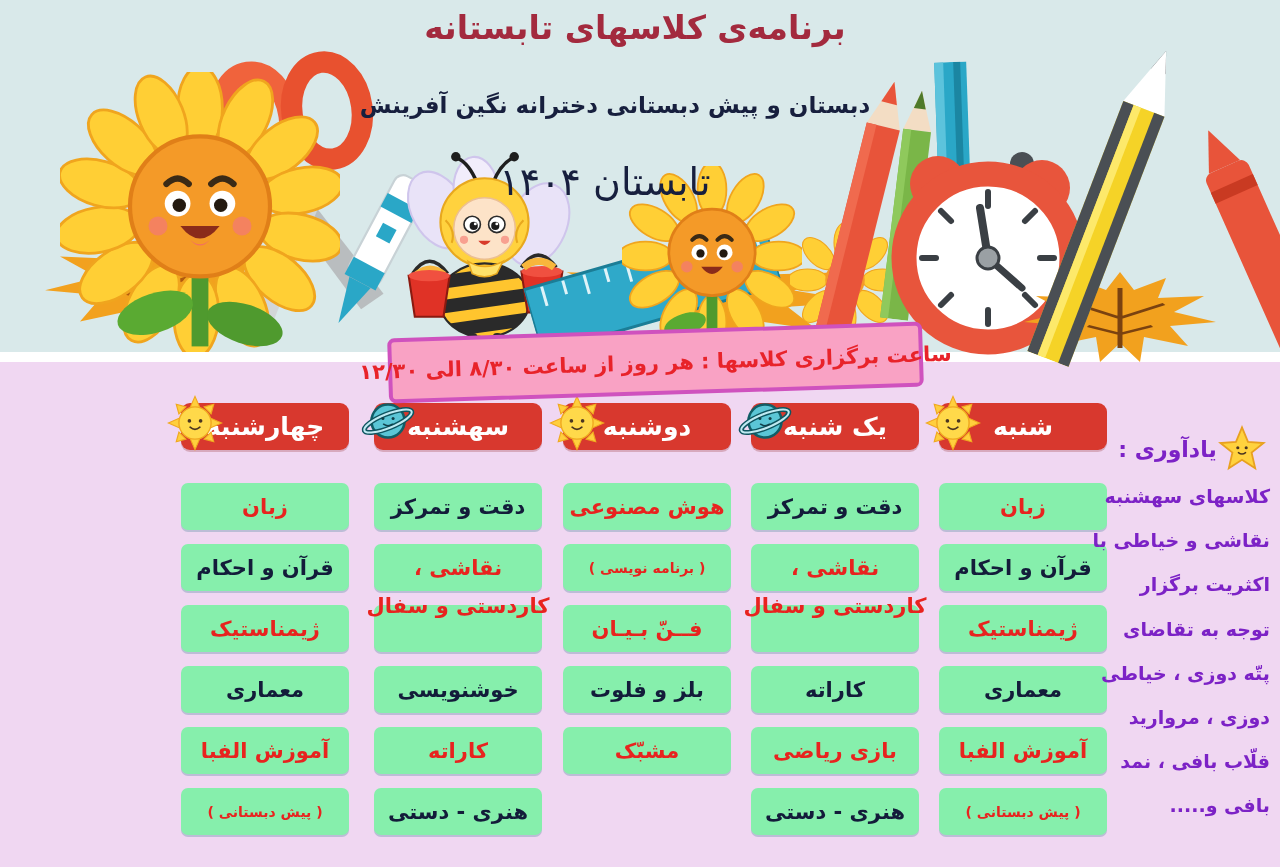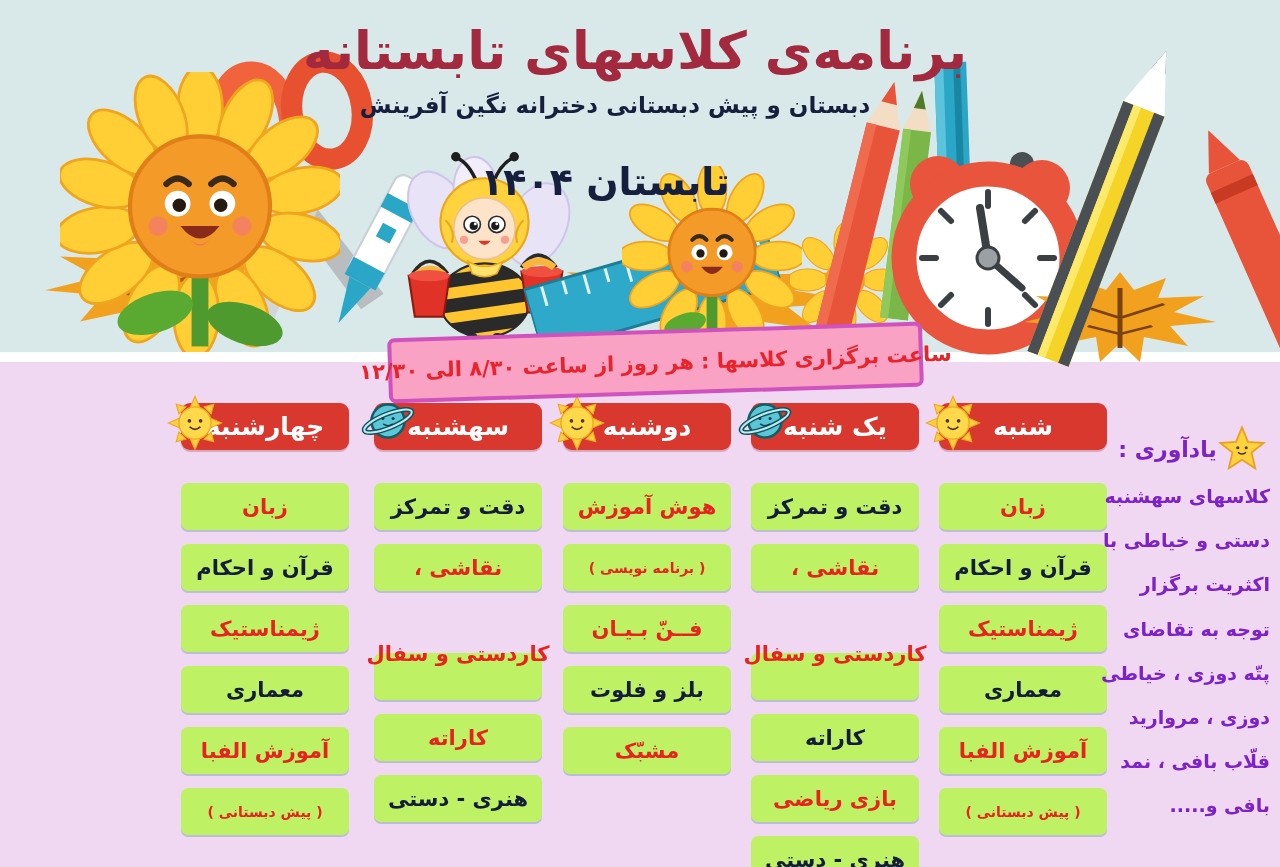--- a/index.html
+++ b/index.html
@@ -10,26 +10,26 @@
   }
   
   .torn-white,.top-section{
     position:absolute;left:0;width:1280px;height:352px;
     clip-path:polygon(0 0,1280 0,1280 330,1268 320,1235 335,1202 318,1170 337,1138 319,1105 334,1072 317,1040 336,1008 319,975 333,942 318,910 337,878 320,845 336,812 317,780 334,748 318,715 337,682 319,650 333,618 317,585 337,552 320,520 336,488 317,455 334,422 318,390 338,358 320,325 336,292 318,260 333,228 317,195 337,160 319,128 334,95 316,62 336,30 318,0 332);
   }
   .torn-white{top:10px;background:#ffffff;z-index:1;}
   .top-section{top:0;background:#d9e9ea;z-index:2;}
   .deco{position:absolute;}
   
-  .title-1{position:absolute;left:295px;top:21px;width:680px;text-align:center;
-    font-size:52px;font-weight:bold;color:#a32a3e;direction:rtl;letter-spacing:1px;}
+  .title-1{position:absolute;left:295px;top:8px;width:680px;text-align:center;
+    font-size:33px;font-weight:bold;color:#a32a3e;direction:rtl;letter-spacing:1px;}
   .title-2{position:absolute;left:275px;top:92px;width:680px;text-align:center;
     font-size:23px;font-weight:bold;color:#171f3e;direction:rtl;}
   .title-3{position:absolute;left:295px;top:160px;width:620px;text-align:center;
-    font-size:38px;font-weight:bold;color:#171f3e;direction:rtl;}
+    font-size:38px;font-weight:normal;color:#171f3e;direction:rtl;}
   
   .banner{
     position:absolute;left:388px;top:330px;width:527px;height:57px;z-index:6;
     background:#f9a2c4;border:4px solid #cf52be;border-radius:7px;
     transform:rotate(-1.8deg);
     display:flex;align-items:center;justify-content:center;
     direction:rtl;font-size:21px;font-weight:bold;color:#e8232a;white-space:nowrap;
   }
   
   .day-col{position:absolute;top:403px;width:168px;display:flex;flex-direction:column;z-index:4;}
@@ -37,29 +37,29 @@
     position:relative;height:47px;margin-bottom:33px;flex:none;
     background:#d8382e;border-radius:9px;
     display:flex;align-items:center;justify-content:center;
     color:#fff;font-size:25px;font-weight:bold;direction:rtl;
     box-shadow:0 2px 0 rgba(140,30,30,.25);
   }
   .day-icon{position:absolute;left:-14px;top:-8px;width:56px;height:56px;}
   .day-icon svg{display:block;}
   .cell{
     height:47px;margin-bottom:14px;flex:none;
-    background:#bef264;border-radius:7px;
+    background:#86efac;border-radius:7px;
     display:flex;align-items:center;justify-content:center;
     font-size:21px;font-weight:bold;direction:rtl;white-space:nowrap;
     box-shadow:0 2px 0 rgba(30,110,130,.25);
   }
   .cell.small{font-size:14px;}
   .cell.t-red{color:#e8231f;}
   .cell.t-dark{color:#131c3a;justify-content:center;}
-  .cell.text-top{align-items:flex-start;overflow:visible;margin-top:48px;}
+  .cell.text-top{align-items:flex-start;overflow:visible;}
   .cell.text-top span{margin-top:-11px;}
   
   .note{position:absolute;left:1106px;top:424px;width:172px;z-index:4;
     direction:rtl;color:#7c22c6;font-weight:bold;}
   .note-title{display:flex;align-items:center;justify-content:center;
     font-size:22px;gap:1px;height:50px;}
   .note-title .star{width:48px;height:48px;flex:none;}
   .note-lines div{font-size:19px;line-height:44.2px;text-align:right;
     padding-right:8px;white-space:nowrap;}
 </style>
@@ -395,21 +395,21 @@
             </g>
             <circle cx="20" cy="20" r="11.5" fill="#ffd94a" stroke="#f0a820"></circle>
             <circle cx="16" cy="18.5" r="1.3" fill="#4a3520"></circle>
             <circle cx="24" cy="18.5" r="1.3" fill="#4a3520"></circle>
             <path d="M16.5 23 q3.5 3 7 0" stroke="#4a3520" stroke-width="1.2" fill="none" stroke-linecap="round"></path>
           </svg>
       </span>
       <span class="day-label">دوشنبه</span>
     </div>
     <div class="cell t-red">
-        <span>هوش آموزش</span>
+        <span>هوش مصنوعی</span>
       </div>
     <div class="cell t-red small">
         <span>( برنامه نویسی )</span>
       </div>
     <div class="cell t-red">
         <span>فــنّ بـیـان</span>
       </div>
     <div class="cell t-dark">
         <span>بلز و فلوت</span>
       </div>
@@ -433,20 +433,23 @@
       <span class="day-label">سهشنبه</span>
     </div>
     <div class="cell t-dark">
         <span>دقت و تمرکز</span>
       </div>
     <div class="cell t-red">
         <span>نقاشی ،</span>
       </div>
     <div class="cell t-red text-top">
         <span>کاردستی و سفال</span>
+      </div>
+    <div class="cell t-dark">
+        <span>خوشنویسی</span>
       </div>
     <div class="cell t-red">
         <span>کاراته</span>
       </div>
     <div class="cell t-dark">
         <span>هنری - دستی</span>
       </div>
   </div>
 
   <div class="day-col" style="left:181px">
@@ -498,21 +501,21 @@
             <polygon points="20,2 25,14 38,15 28,23 31,36 20,29 9,36 12,23 2,15 15,14" fill="#ffd23e" stroke="#e8a020" stroke-width="1.5"></polygon>
             <circle cx="16.5" cy="19" r="1.3" fill="#4a3520"></circle>
             <circle cx="23.5" cy="19" r="1.3" fill="#4a3520"></circle>
             <path d="M17 23 q3 2.5 6 0" stroke="#4a3520" stroke-width="1.2" fill="none" stroke-linecap="round"></path>
           </svg>
       </span>
       <span>یادآوری :</span>
     </div>
     <div class="note-lines">
       <div>کلاسهای سهشنبه</div>
-      <div>دستی و خیاطی با</div>
+      <div>نقاشی و خیاطی با</div>
       <div>اکثریت برگزار</div>
       <div>توجه به تقاضای</div>
       <div>پتّه دوزی ، خیاطی</div>
       <div>دوزی ، مروارید</div>
       <div>قلّاب بافی ، نمد</div>
       <div>بافی و.....</div>
     </div>
   </div>
 
 </div>

